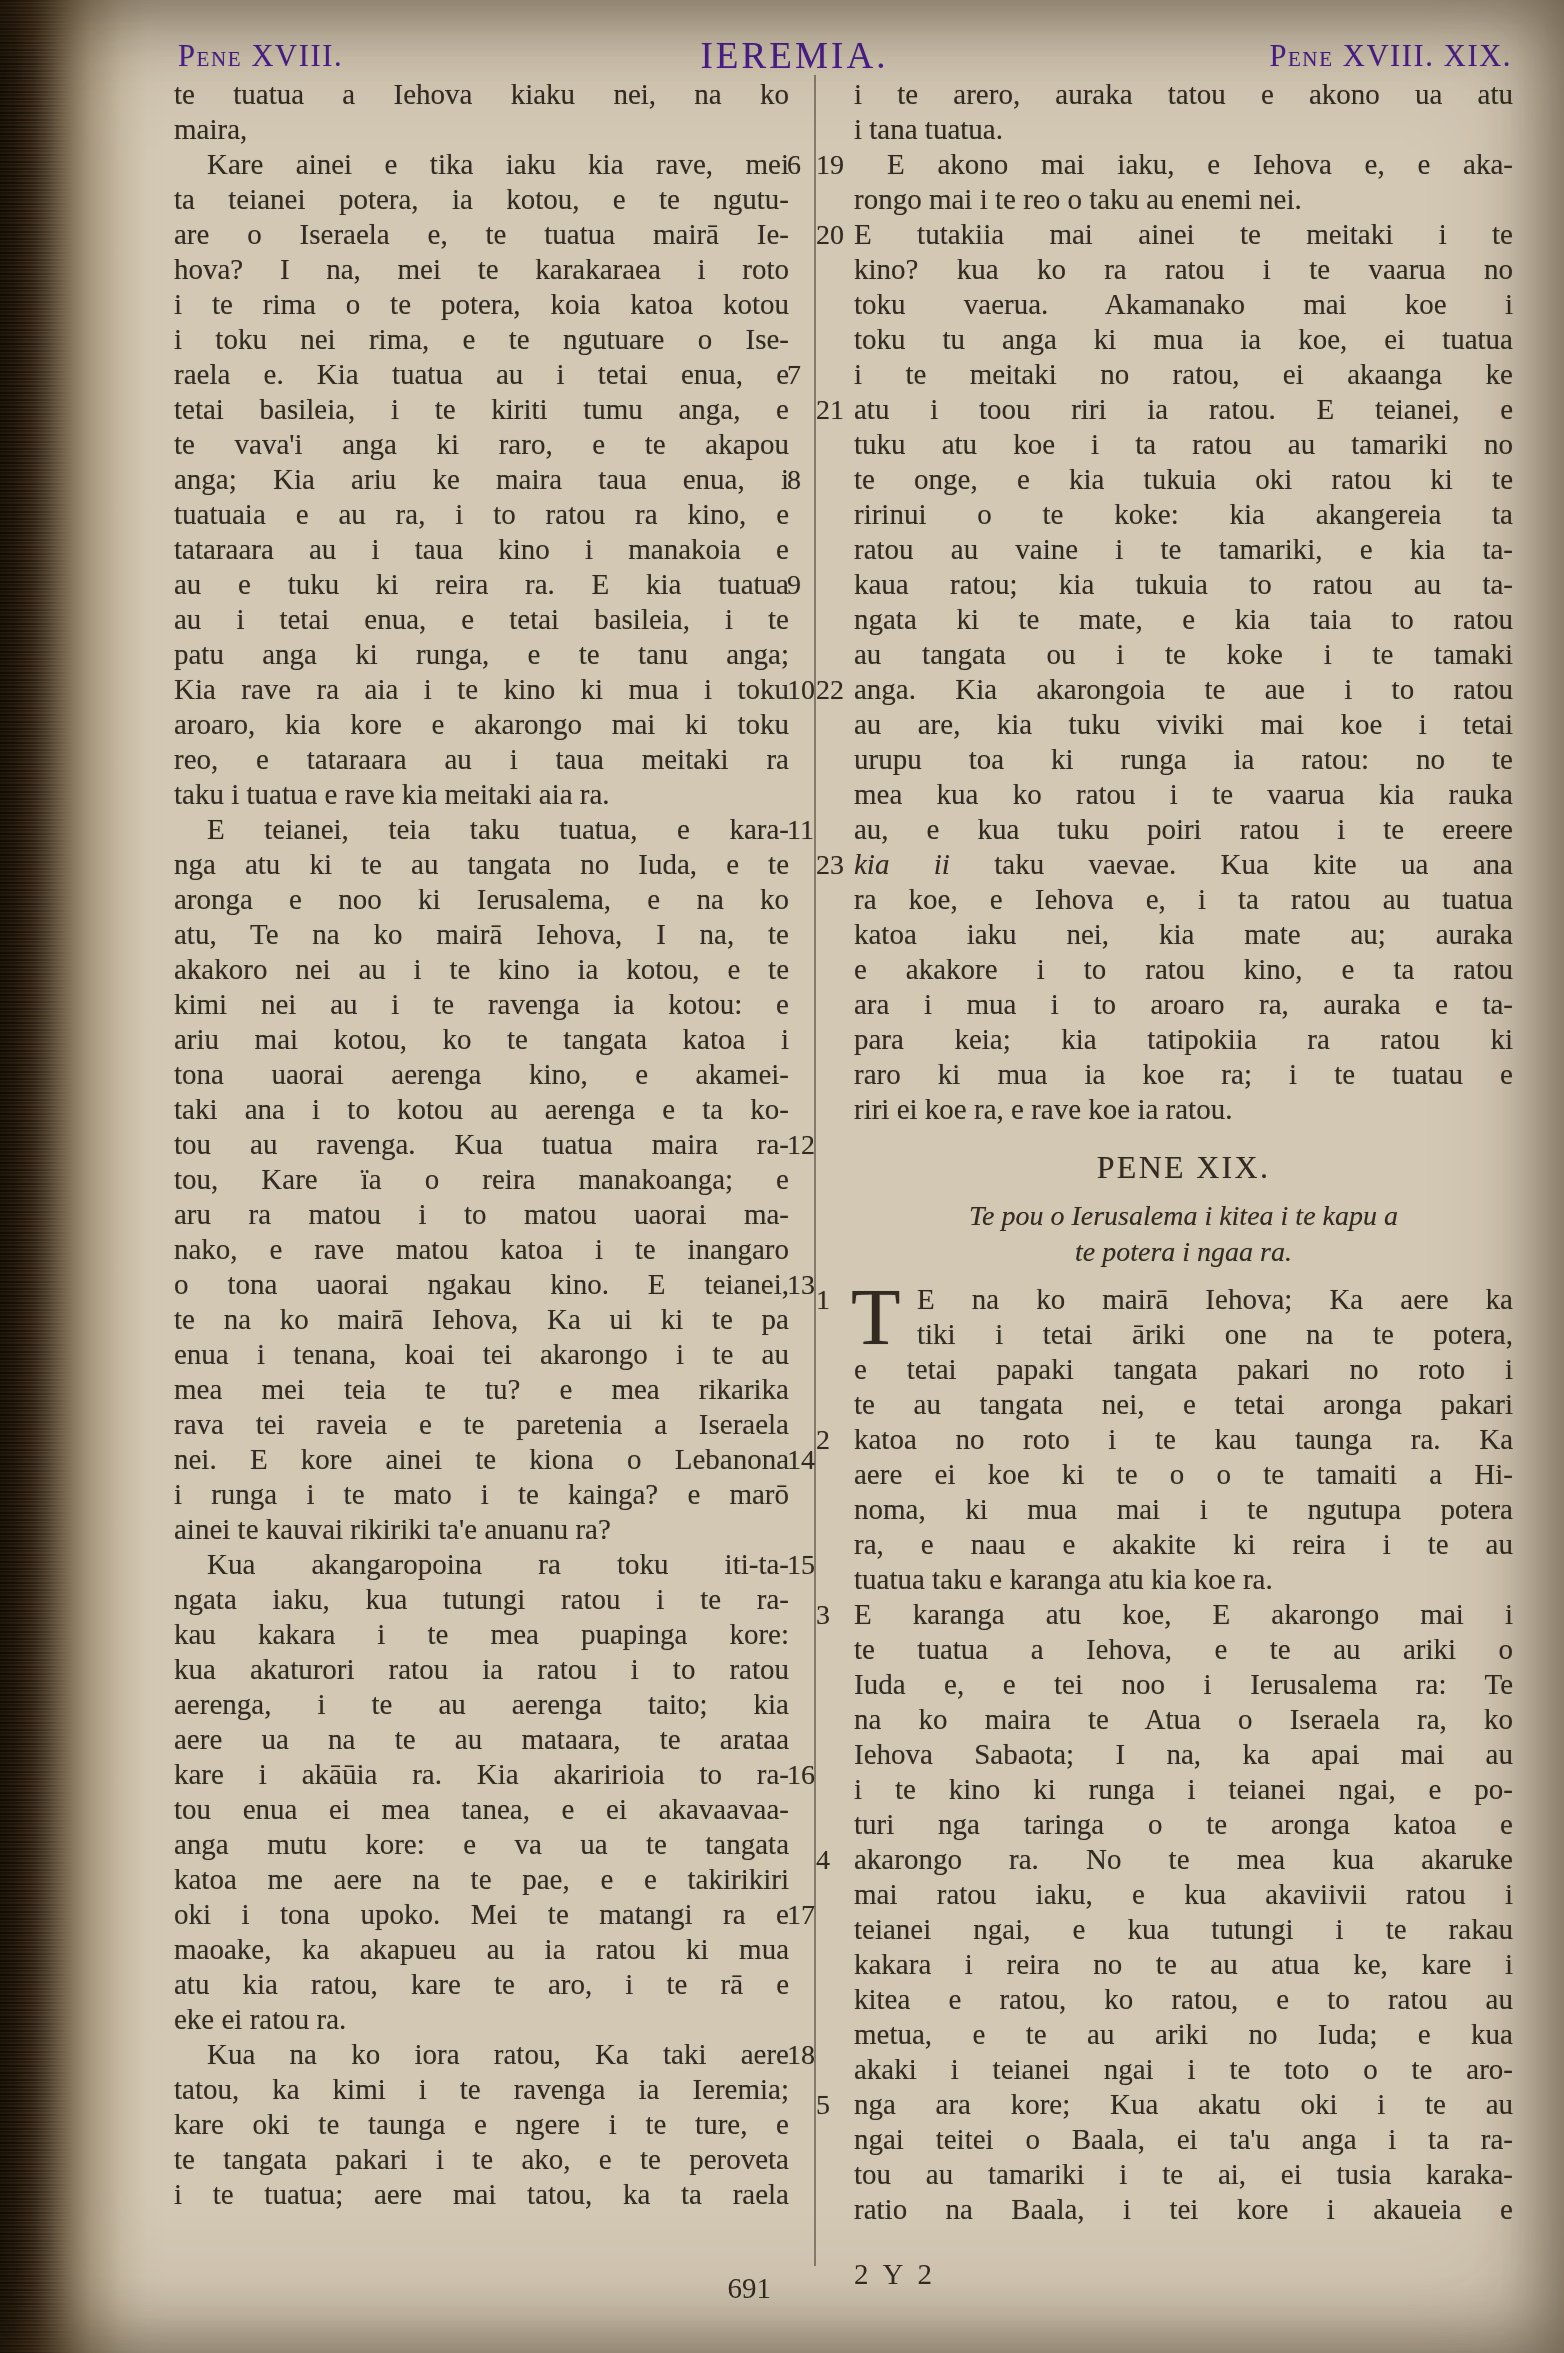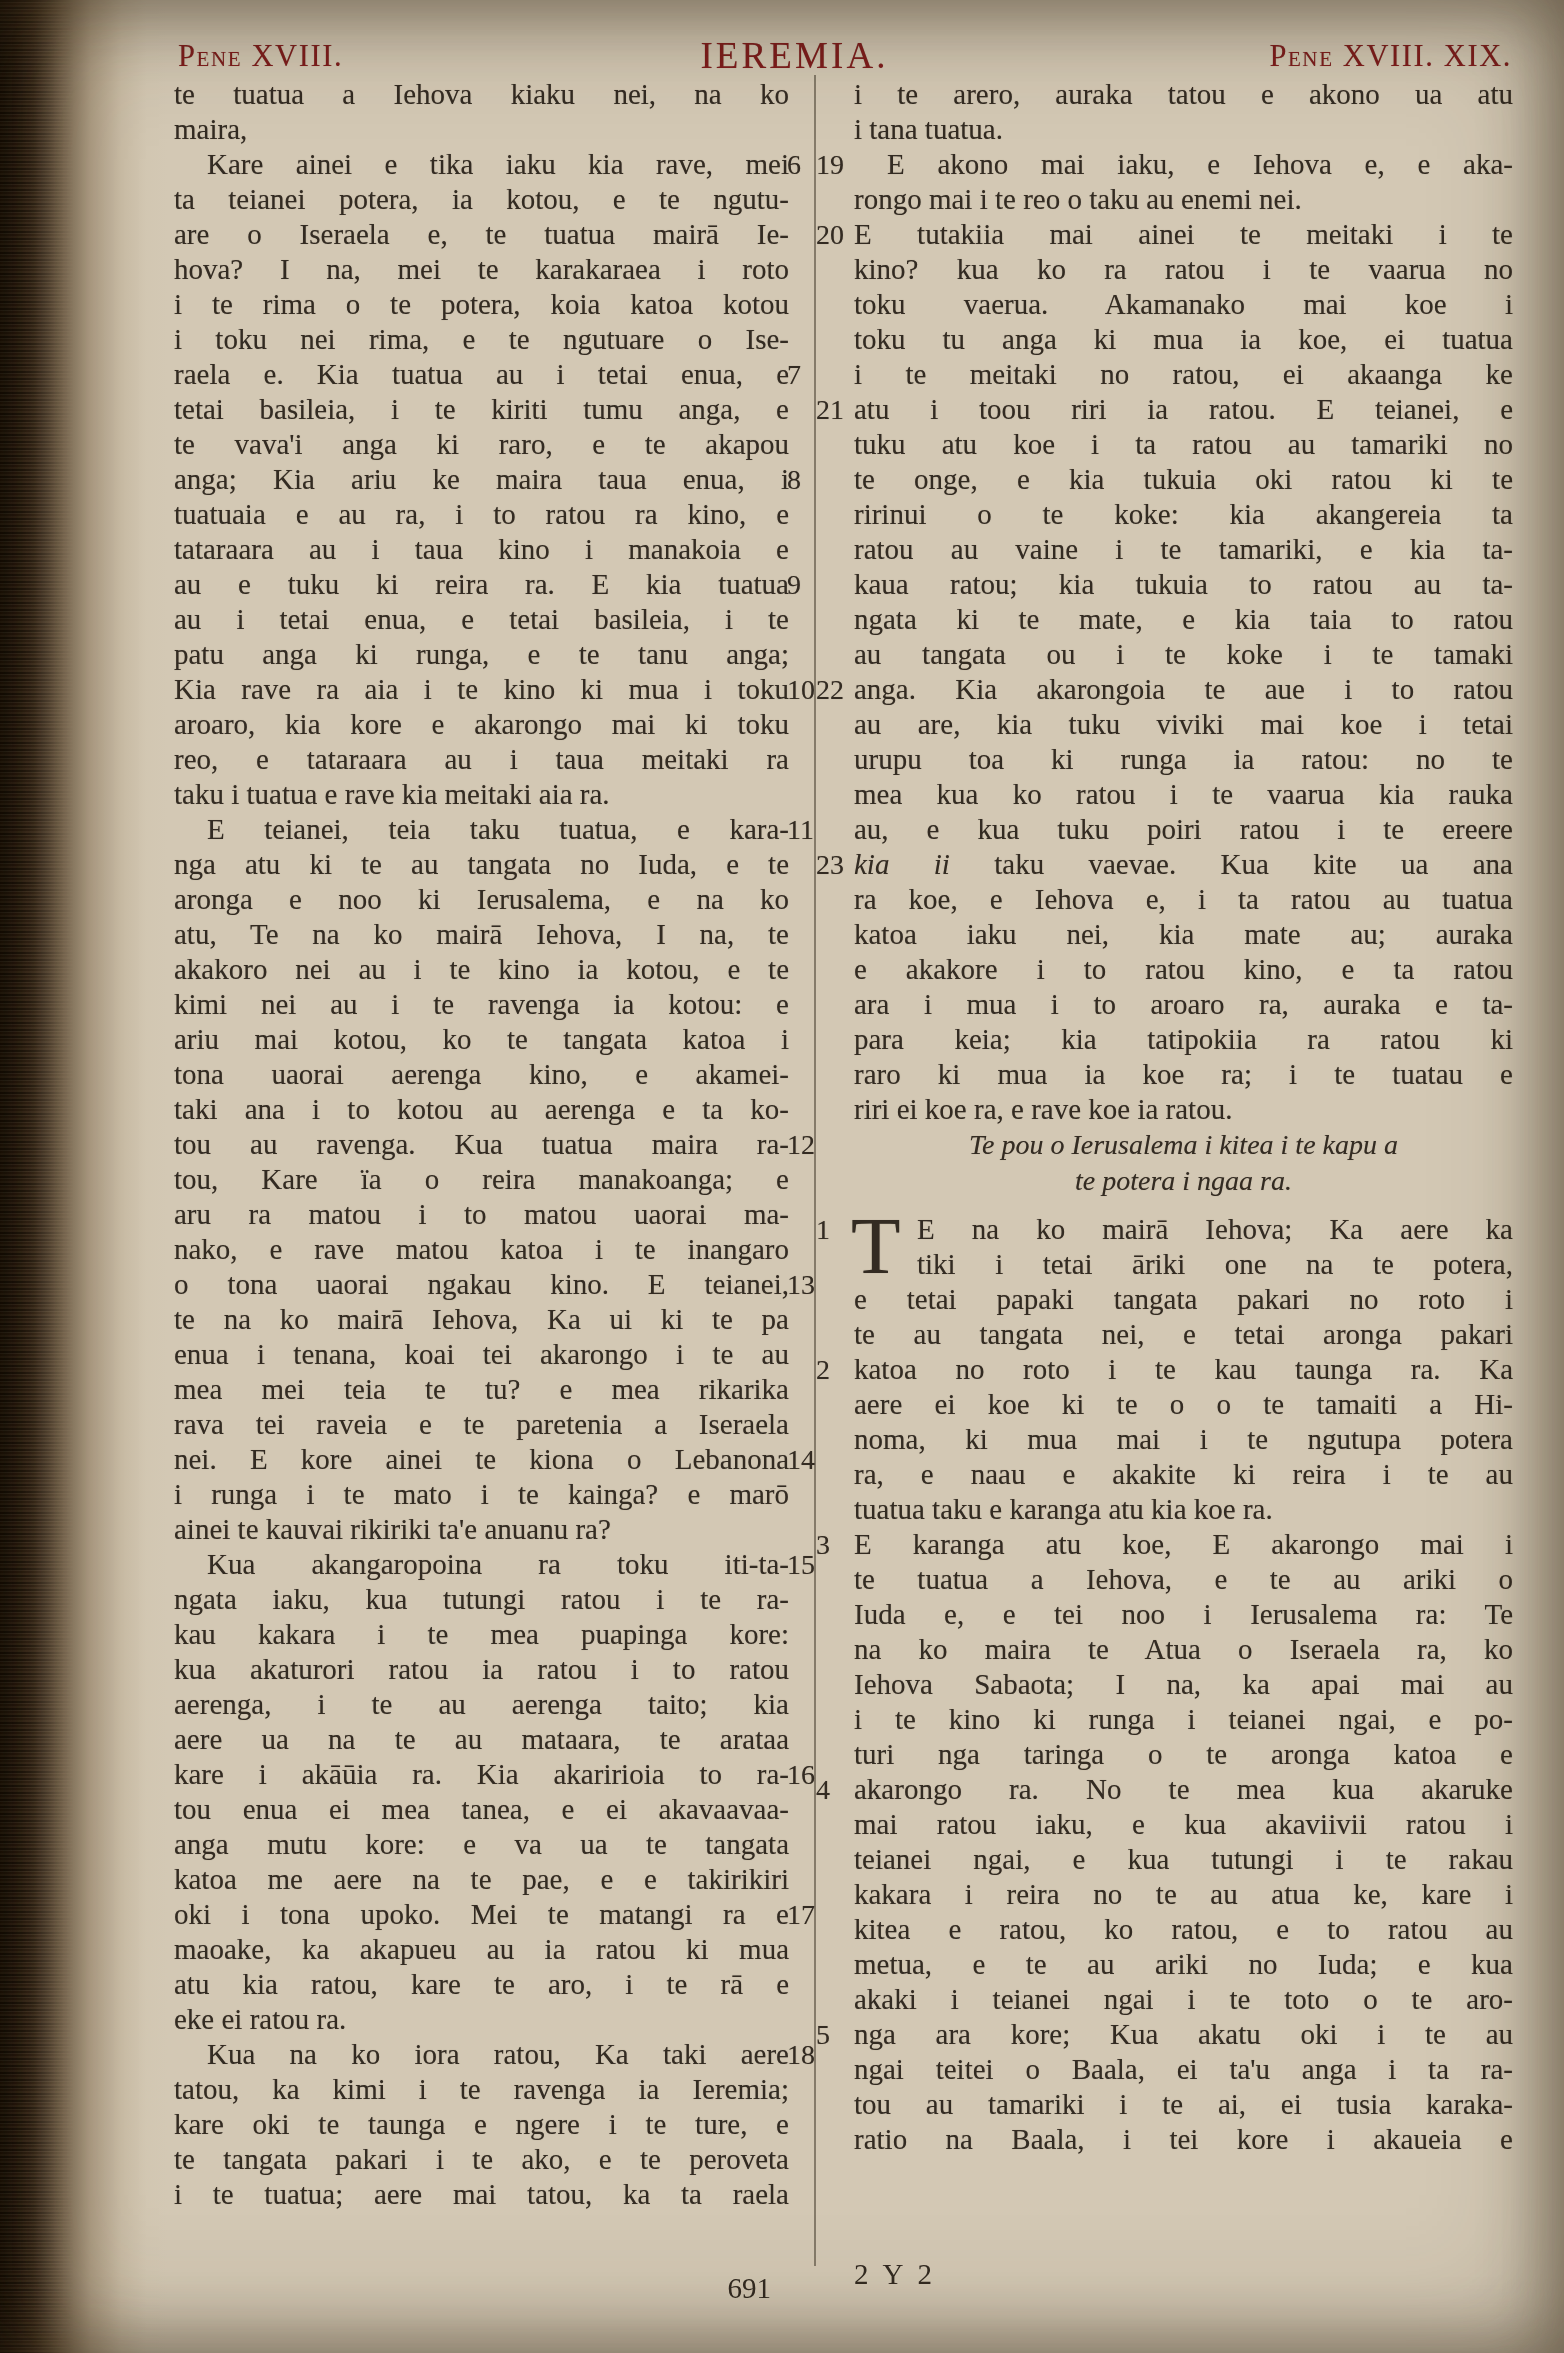--- a/index.html
+++ b/index.html
@@ -33,21 +33,21 @@
             mask-image:linear-gradient(to right,#000 35%,transparent);
   }
   .vignette{
     position:absolute;inset:0;pointer-events:none;
     box-shadow:inset 0 0 133px rgba(50,35,18,0.30),
                inset 0 27px 63px rgba(50,35,18,0.22),
                inset -27px 0 63px rgba(55,40,22,0.24),
                inset 0 -23.5px 55px rgba(50,35,18,0.18);
   }
   .h-left,.h-right,.h-center{
-    position:absolute;color:#7f1d1d;white-space:nowrap;
+    position:absolute;color:#4c1d95;white-space:nowrap;
     text-shadow:0 0 0.8px rgba(55,47,37,0.35);
   }
   .h-left{left:178px;top:39px;font-variant:small-caps;font-size:30.5px;letter-spacing:1.6px;}
   .h-right{right:53px;top:39px;font-variant:small-caps;font-size:30.5px;letter-spacing:1.6px;}
   .h-center{left:0;width:1565px;top:34px;text-align:center;font-size:37px;letter-spacing:3.1px;padding-left:12px;}
   .col-rule{position:absolute;left:814px;top:75px;height:2191px;width:1.6px;
     background:rgba(70,60,46,0.55);}
   .col{position:absolute;top:77px;color:#332b22;}
   .col-left{left:174px;width:615px;}
   .col-right{left:854px;width:659px;}
@@ -185,20 +185,21 @@
         <div class="line">au, e kua tuku poiri ratou i te ereere</div>
         <div class="line"><span class="vn">23</span><i>kia ii</i> taku vaevae.  Kua kite ua ana</div>
         <div class="line">ra koe, e Iehova e, i ta ratou au tuatua</div>
         <div class="line">katoa iaku nei, kia mate au; auraka</div>
         <div class="line">e akakore i to ratou kino, e ta ratou</div>
         <div class="line">ara i mua i to aroaro ra, auraka e ta-</div>
         <div class="line">para keia; kia tatipokiia ra ratou ki</div>
         <div class="line">raro ki mua ia koe ra; i te tuatau e</div>
         <div class="line end">riri ei koe ra, e rave koe ia ratou.</div>
       </div>
+    <div class="chapter-head">PENE XIX.</div>
     <div class="sub-wrap" id="rc-sub">
         <div class="sub-line">Te pou o Ierusalema i kitea i te kapu a</div>
         <div class="sub-line">te potera i ngaa ra.</div>
       </div>
     <div id="rc-bottom">
         <div class="line dcpad"><span class="vn">1</span><span class="dropcap">T</span>E na ko mairā Iehova; Ka aere ka</div>
         <div class="line dcpad">tiki i tetai āriki one na te potera,</div>
         <div class="line">e tetai papaki tangata pakari no roto i</div>
         <div class="line">te au tangata nei, e tetai aronga pakari</div>
         <div class="line"><span class="vn">2</span>katoa no roto i te kau taunga ra.  Ka</div>

